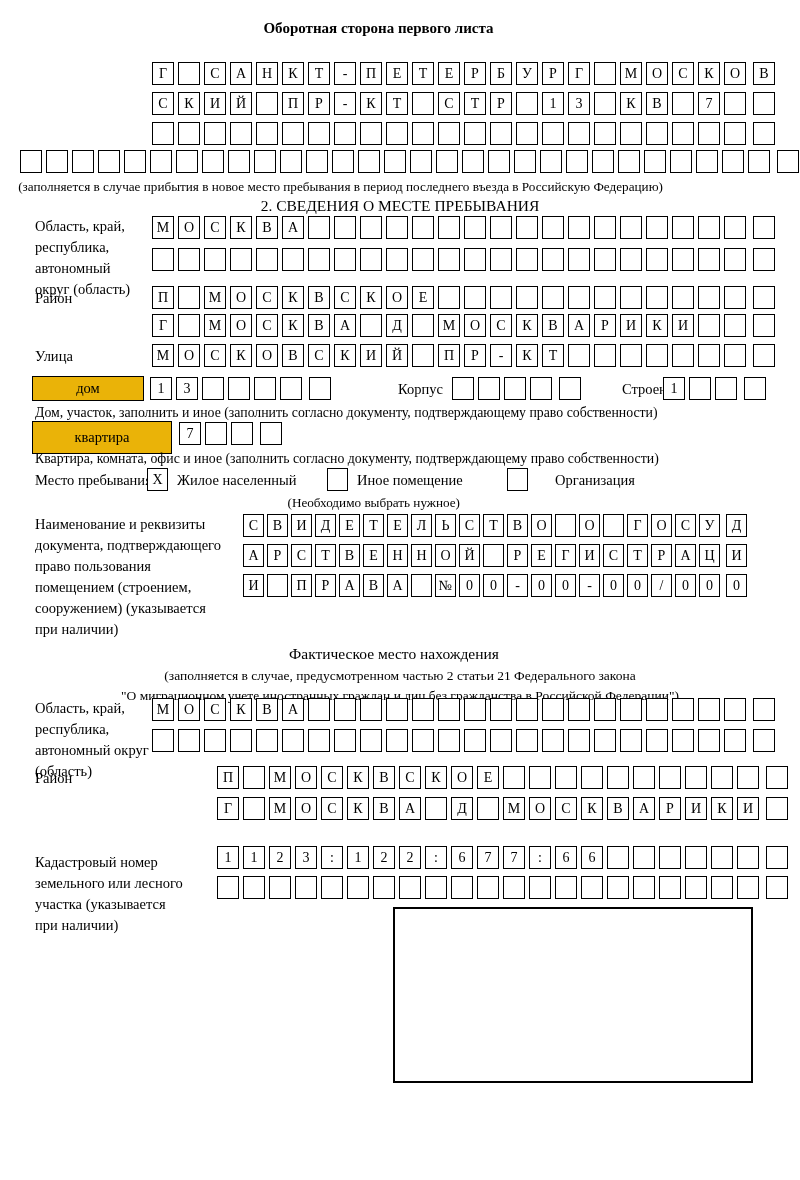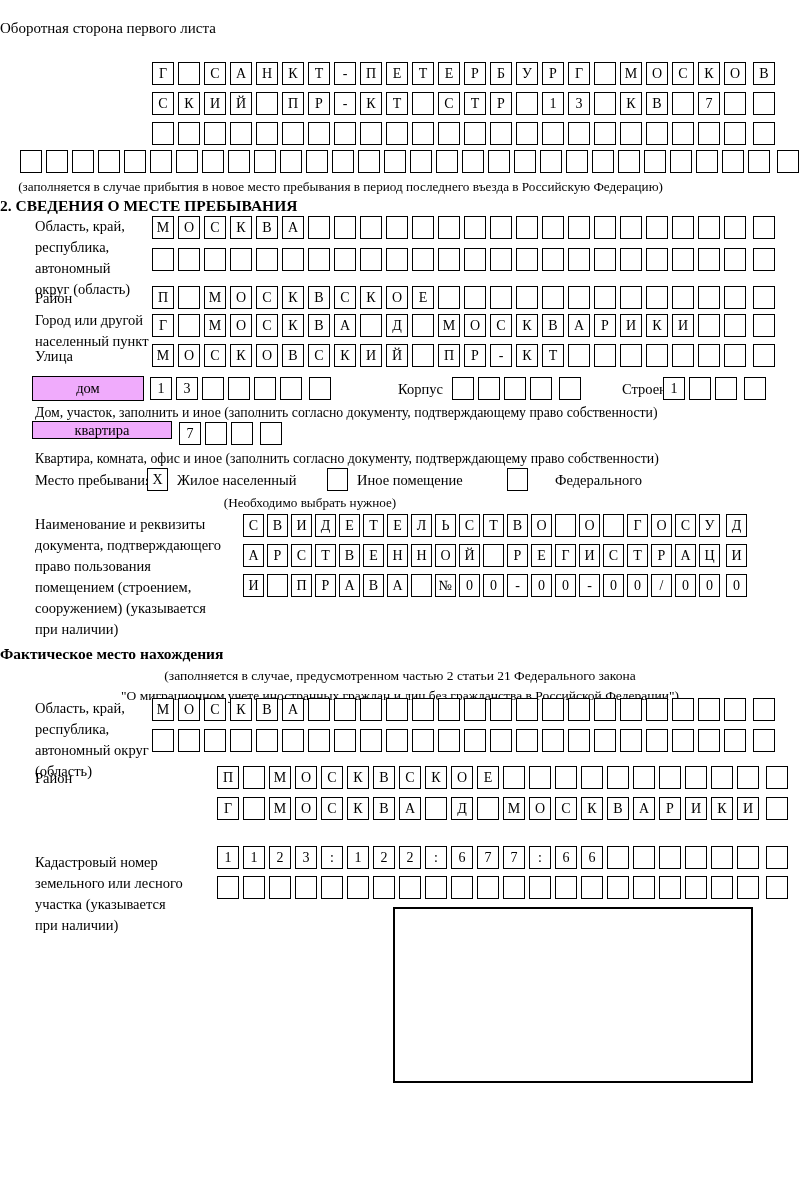--- a/index.html
+++ b/index.html
@@ -1,32 +1,32 @@
 <!DOCTYPE html>
 <html><head>
 <meta charset="utf-8">
 <style>
   html,body{margin:0;padding:0;background:#fff;}
   .page{position:relative;width:800px;height:1180px;background:#ffffff;
         font-family:"Liberation Serif","DejaVu Serif",serif;color:#000;overflow:hidden;}
   .abs{position:absolute;}
   .lbl{font-size:14.5px;line-height:21px;white-space:pre-line;}
   .cap{font-size:13.2px;line-height:19px;white-space:pre-line;}
-  .title{font-weight:bold;font-size:15.5px;}
+  .title{font-weight:normal;font-size:15.5px;text-align:center;}
   .center{text-align:center;}
-  .right{text-align:left;}
+  .right{text-align:center;font-weight:bold;}
   .cellrow{position:absolute;display:flex;gap:4px;}
   .cell{width:22px;height:23px;border:1.6px solid #000;box-sizing:border-box;
         display:flex;align-items:center;justify-content:center;
         font-size:14px;line-height:1;background:#fff;}
   .cellrow.p24{gap:3px;}
   .cellrow.p24 .cell{width:21px;}
   .cellrow .cell:last-child{margin-left:3px;}
   .box{position:absolute;border:1.6px solid #000;box-sizing:border-box;
-       display:flex;align-items:center;justify-content:center;font-size:14.5px;background:#f0abfc;}
+       display:flex;align-items:center;justify-content:center;font-size:14.5px;background:#eab308;}
   .chk{position:absolute;width:21px;height:23px;border:1.6px solid #000;box-sizing:border-box;
        display:flex;align-items:center;justify-content:center;font-size:14px;background:#fff;}
   .stamp{position:absolute;border:2px solid #000;box-sizing:border-box;background:#fff;}
 </style>
 </head>
 <body>
 
 <div class="page">
 
   <div class="abs lbl right" style="top:18px;left:0;width:757px;font-size:15px;">Оборотная сторона первого листа</div>
@@ -223,22 +223,20 @@
       <span class="cell"></span>
       <span class="cell"></span>
       <span class="cell"></span>
       <span class="cell"></span>
       <span class="cell"></span>
       <span class="cell"></span>
       <span class="cell"></span>
       <span class="cell"></span>
     </div>
 
-  <div class="abs lbl" style="top:310px;left:35px;">Город или другой
-населенный пункт</div>
   <div class="cellrow" style="left:152px;top:314px;">
       <span class="cell">Г</span>
       <span class="cell"></span>
       <span class="cell">М</span>
       <span class="cell">О</span>
       <span class="cell">С</span>
       <span class="cell">К</span>
       <span class="cell">В</span>
       <span class="cell">А</span>
       <span class="cell"></span>
@@ -307,37 +305,37 @@
     </div>
   <div class="abs lbl" style="top:379px;left:590px;margin-left:32px;">Строение</div>
   <div class="cellrow" style="left:663px;top:377px;">
       <span class="cell">1</span>
       <span class="cell"></span>
       <span class="cell"></span>
       <span class="cell"></span>
     </div>
   <div class="abs cap" style="top:403px;left:35px;font-size:13.8px;">Дом, участок, заполнить и иное (заполнить согласно документу, подтверждающему право собственности)</div>
 
-  <div class="box" style="left:32px;top:421px;width:140px;height:18px;">квартира</div>
+  <div class="box" style="left:32px;top:421px;width:140px;height:33px;">квартира</div>
   <div class="cellrow" style="left:179px;top:422px;">
       <span class="cell">7</span>
       <span class="cell"></span>
       <span class="cell"></span>
       <span class="cell"></span>
     </div>
   <div class="abs cap" style="top:449px;left:35px;font-size:13.8px;">Квартира, комната, офис и иное (заполнить согласно документу, подтверждающему право собственности)</div>
 
   <div class="abs lbl" style="top:470px;left:35px;">Место пребывания:</div>
   <div class="chk" style="left:147px;top:468px;">X</div>
   <div class="abs lbl" style="top:470px;left:177px;">Жилое населенный</div>
   <div class="chk" style="left:327px;top:468px;"></div>
   <div class="abs lbl" style="top:470px;left:357px;">Иное помещение</div>
   <div class="chk" style="left:507px;top:468px;"></div>
-  <div class="abs lbl" style="top:470px;left:555px;">Федерального</div>
-  <div class="abs cap center" style="top:493px;left:160px;width:300px;">(Необходимо выбрать нужное)</div>
+  <div class="abs lbl" style="top:470px;left:555px;">Организация</div>
+  <div class="abs cap center" style="top:493px;left:160px;width:300px;text-align:right;">(Необходимо выбрать нужное)</div>
 
   <div class="abs lbl" style="top:514px;left:35px;">Наименование и реквизиты
 документа, подтверждающего
 право пользования
 помещением (строением,
 сооружением) (указывается
 при наличии)</div>
   <div class="cellrow p24" style="left:243px;top:514px;">
       <span class="cell">С</span>
       <span class="cell">В</span>

